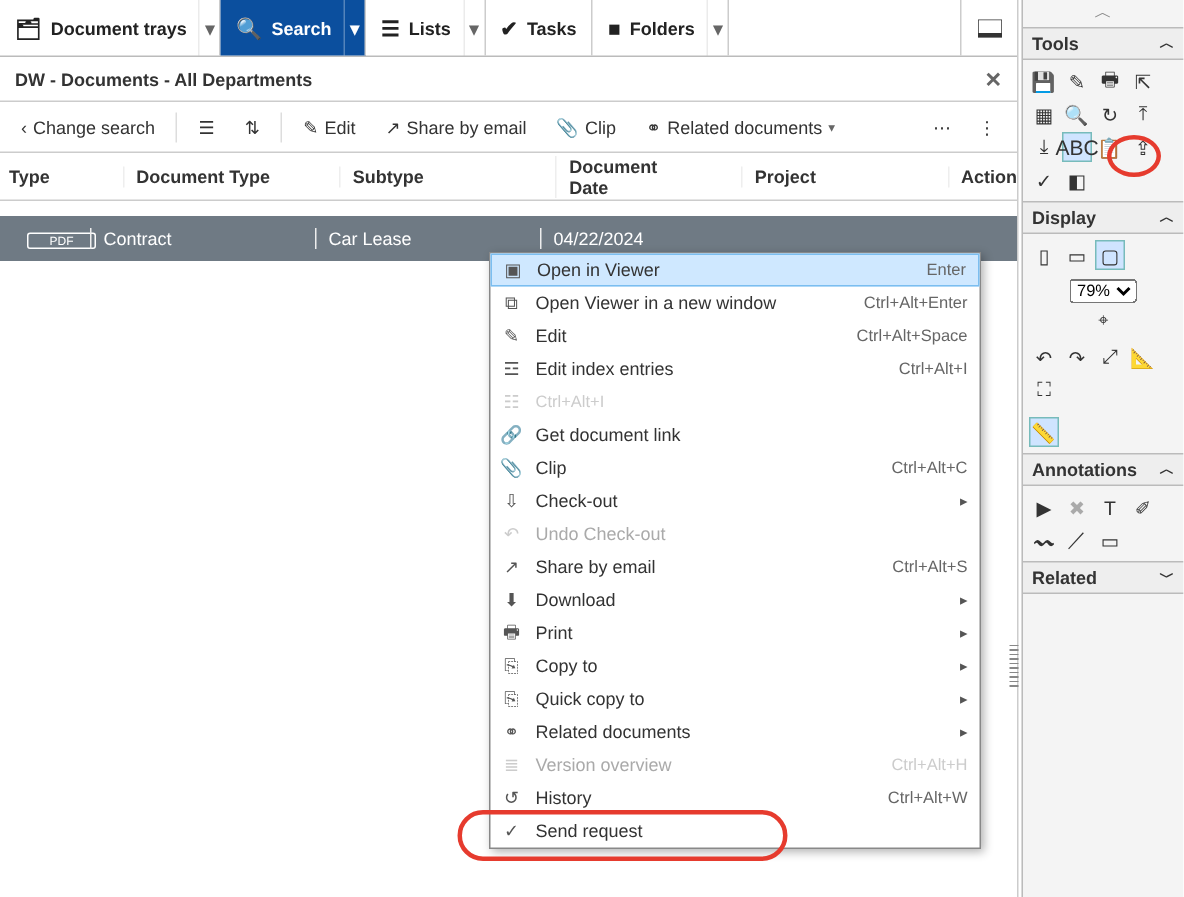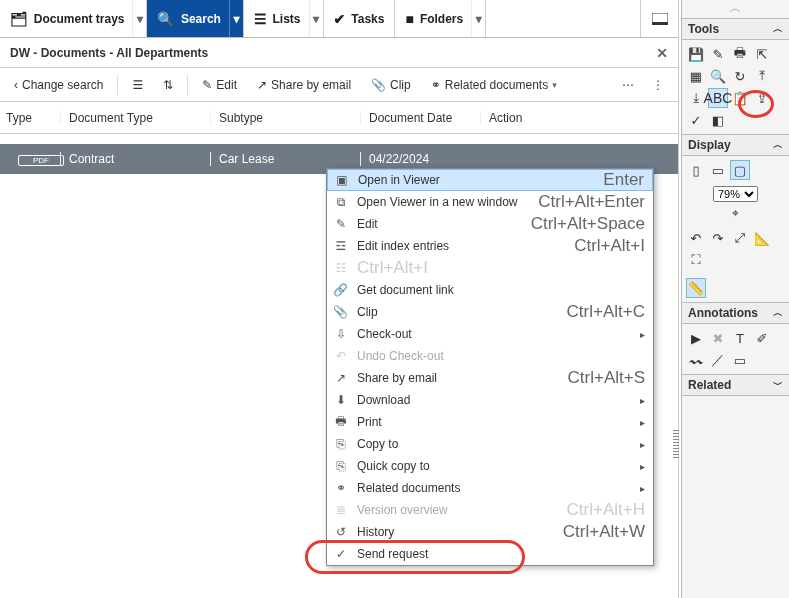--- a/index.html
+++ b/index.html
@@ -18,39 +18,39 @@
 
 .context-bar { height: 30px; display: flex; align-items: center; padding: 0 10px; border-bottom: 1px solid #ccc; font-weight: 700; }
 .context-bar .close-x { margin-left: auto; cursor: pointer; font-size: 14px; color: #666; }
 
 .toolbar { height: 34px; display: flex; align-items: center; gap: 8px; padding: 0 8px; border-bottom: 1px solid #ccc; }
 .tool-btn { display: flex; align-items: center; gap: 4px; padding: 3px 6px; cursor: pointer; color: #333; }
 .tool-btn .chev { font-size: 9px; color: #666; }
 .sep { width: 1px; height: 20px; background: #ddd; }
 .toolbar .right { margin-left: auto; display: flex; gap: 6px; }
 
-.table-head { height: 32px; display: flex; align-items: center; border-bottom: 1px solid #ccc; font-weight: 400; }
+.table-head { height: 32px; display: flex; align-items: center; border-bottom: 1px solid #ccc; font-weight: 700; gap: 39px; }
 .col-type { width: 60px; padding-left: 6px; }
 .col-doctype { width: 150px; border-left: 1px solid #eee; padding-left:8px;}
 .col-subtype { width: 150px; border-left: 1px solid #eee; padding-left:8px;}
 .col-date { width: 120px; border-left: 1px solid #eee; padding-left:8px;}
 .col-project { width: 140px; border-left: 1px solid #eee; padding-left:8px;}
 .col-actions { flex:1; border-left: 1px solid #eee; padding-left:8px;}
 .data-row { height: 30px; display: flex; align-items: center; background: #6f7a84; color: #fff; margin-top: 10px; }
 .pdf-badge { font-size: 8px; border: 1px solid #fff; padding: 0 14px; border-radius: 2px; margin-left: 12px; }
 .data-row .col-date { color:#ffffff; }
 
 .ctx-menu { position: absolute; left: 326px; top: 168px; width: 328px; background: #fff; border: 1px solid #888; box-shadow: 2px 2px 6px rgba(0,0,0,0.3); z-index: 50; }
 .ctx-item { display: flex; align-items: center; height: 22px; padding: 0 8px 0 6px; gap: 8px; cursor: pointer; font-size: 12px; }
 .ctx-item.hover { background: #cfe8ff; border: 1px solid #7bbef0; height:22px; }
 .ctx-item.disabled { color: #aaa; cursor: default; }
 .ctx-item .cicon { width: 16px; text-align: center; color: #555; font-size: 12px; }
 .ctx-item.disabled .cicon { color: #ccc; }
 .ctx-item .label { flex: 1; }
-.ctx-item .shortcut { color: #666; font-size: 17px; }
+.ctx-item .shortcut { color: #666; font-size: 11px; }
 .ctx-item.disabled .shortcut { color:#ccc; }
 .ctx-item .sub-arrow { color: #555; font-size: 10px; }
 .hl-oval { position: absolute; border: 3px solid #e63b2e; border-radius: 18px; pointer-events: none; z-index: 60; }
 .hl1 { left: 305px; top: 540px; width: 220px; height: 34px; }
 .hl2 { left: 738px; top: 90px; width: 36px; height: 28px; border-radius: 50%; }
 
 .side-collapse-up { height: 18px; text-align: center; color: #888; cursor:pointer; }
 .side-panel-title { height: 22px; display: flex; align-items: center; padding: 0 6px; font-weight: 700; border-top: 1px solid #bbb; border-bottom: 1px solid #bbb; background:#eee; }
 .side-panel-title .chev { margin-left: auto; font-size: 10px; }
 .side-grid { display: flex; flex-wrap: wrap; padding: 4px; gap: 2px 2px; }
@@ -145,20 +145,21 @@
           <span>⋮</span>
         </div>
     </div>
   </div>
 
   <div class="table-head">
     <div class="col-type">Type</div>
     <div class="col-doctype">Document Type</div>
     <div class="col-subtype">Subtype</div>
     <div class="col-date">Document Date</div>
+    <div class="col-project">Project</div>
     <div class="col-actions">Action</div>
   </div>
 
   <div class="data-row">
     <div class="col-type"><span class="pdf-badge">PDF</span></div>
     <div class="col-doctype">Contract</div>
     <div class="col-subtype">Car Lease</div>
     <div class="col-date">04/22/2024</div>
   </div>
 

